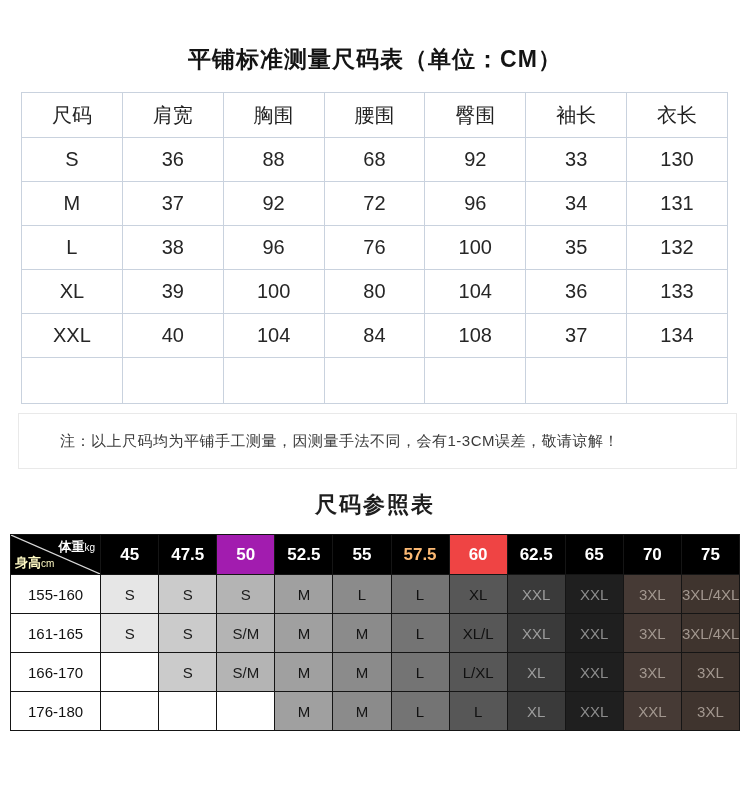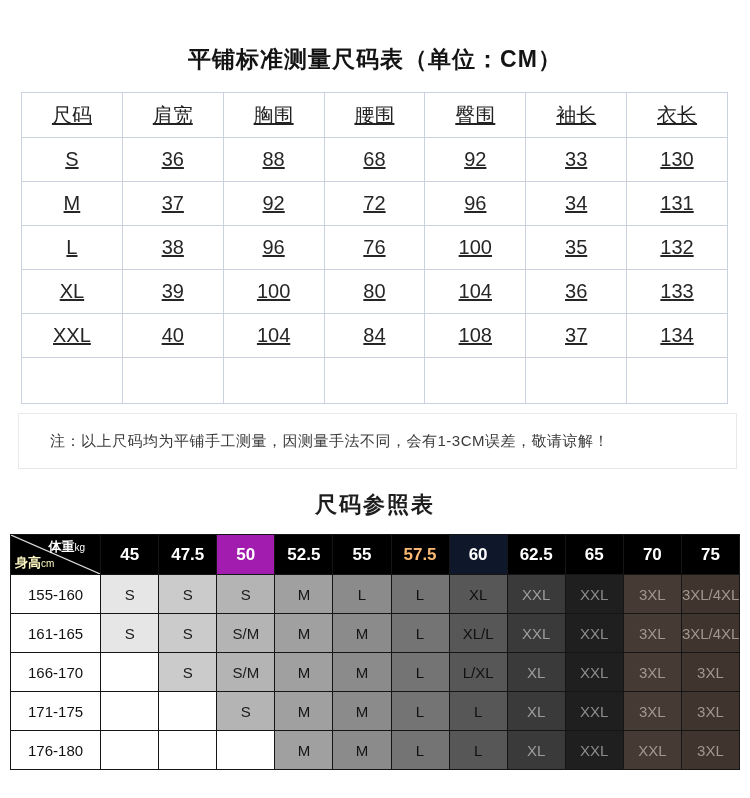--- a/index.html
+++ b/index.html
@@ -28,34 +28,33 @@
     table-layout: fixed;
   }
   table.measure td {
     border: 1px solid #c9d2de;
     text-align: center;
     vertical-align: middle;
     font-size: 20px;
     color: #262626;
     height: 44px;
     background: #ffffff;
-    text-decoration: underline;
   }
   table.measure tr.m-head td { height: 45px; font-size: 20px; color: #222222; }
   table.measure tr.m-empty td { height: 46px; }
 
   
   .note-box {
     margin: 9px 0 0 18px;
     width: 719px;
     height: 56px;
     border: 1px solid #e9e9e9;
     display: flex;
     align-items: center;
-    padding-left: 31px;
+    padding-left: 41px;
     font-size: 15px;
     color: #3a3a3a;
     letter-spacing: 0.5px;
   }
 
   
   .title2 {
     margin-top: 21px;
     text-align: center;
     font-size: 22px;
@@ -85,21 +84,21 @@
     font-weight: bold;
     font-size: 17px;
   }
   td.corner {
     position: relative;
     background: #4a4a4a;
     padding: 0;
   }
   td.corner svg { position: absolute; left: 0; top: 0; width: 100%; height: 100%; }
   .corner-top {
-    position: absolute; top: 3px; right: 15px;
+    position: absolute; top: 3px; right: 5px;
     color: #ffffff; font-size: 13px; font-weight: bold; text-align: right;
   }
   .corner-bottom {
     position: absolute; bottom: 2px; left: 4px;
     color: #fef9c3; font-size: 13px; font-weight: bold;
   }
   .corner .unit { font-size: 10px; font-weight: normal; }
   tr.r-row td { height: 39px; font-size: 15px; }
   td.r-label {
     background: #ffffff;
@@ -210,21 +209,21 @@
         </svg>
         <span class="corner-top"><span>体重</span><span class="unit">kg</span></span>
         <span class="corner-bottom"><span>身高</span><span class="unit">cm</span></span>
       </td>
     <td style="background: rgb(0, 0, 0); color: rgb(255, 255, 255);">45</td>
         <td style="background: rgb(0, 0, 0); color: rgb(255, 255, 255);">47.5</td>
         <td style="background: #a21caf; color: rgb(255, 255, 255);">50</td>
         <td style="background: rgb(0, 0, 0); color: rgb(255, 255, 255);">52.5</td>
         <td style="background: rgb(0, 0, 0); color: rgb(255, 255, 255);">55</td>
         <td style="background: rgb(0, 0, 0); color: #fdba74;">57.5</td>
-        <td style="background: #0f172a; color: rgb(255, 255, 255);">60</td>
+        <td style="background: #ef4444; color: rgb(255, 255, 255);">60</td>
         <td style="background: rgb(0, 0, 0); color: rgb(255, 255, 255);">62.5</td>
         <td style="background: rgb(0, 0, 0); color: rgb(255, 255, 255);">65</td>
         <td style="background: rgb(0, 0, 0); color: rgb(255, 255, 255);">70</td>
         <td style="background: rgb(0, 0, 0); color: rgb(255, 255, 255);">75</td>
       </tr>
   <tr class="r-row">
         <td class="r-label">155-160</td>
         <td class="r-cell" style="background: rgb(230, 230, 230); color: rgb(26, 26, 26);">S</td>
         <td class="r-cell" style="background: rgb(203, 203, 203); color: rgb(26, 26, 26);">S</td>
         <td class="r-cell" style="background: rgb(180, 180, 180); color: rgb(26, 26, 26);">S</td>
@@ -259,41 +258,27 @@
         <td class="r-cell" style="background: rgb(160, 160, 160); color: rgb(20, 20, 20);">M</td>
         <td class="r-cell" style="background: rgb(139, 139, 139); color: rgb(20, 20, 20);">M</td>
         <td class="r-cell" style="background: rgb(116, 116, 116); color: rgb(17, 17, 17);">L</td>
         <td class="r-cell" style="background: rgb(87, 87, 87); color: rgb(16, 16, 16);">L/XL</td>
         <td class="r-cell" style="background: rgb(58, 58, 58); color: rgb(157, 157, 157);">XL</td>
         <td class="r-cell" style="background: rgb(31, 31, 31); color: rgb(140, 140, 140);">XXL</td>
         <td class="r-cell" style="background: rgb(70, 58, 53); color: rgb(162, 151, 143);">3XL</td>
         <td class="r-cell" style="background: rgb(63, 52, 46); color: rgb(162, 151, 143);">3XL</td>
       </tr>
       <tr class="r-row">
-        <td class="r-label">171-175</td>
-        <td class="r-cell" style="background: rgb(255, 255, 255);"></td>
-        <td class="r-cell" style="background: rgb(255, 255, 255);"></td>
-        <td class="r-cell" style="background: rgb(180, 180, 180); color: rgb(26, 26, 26);">S</td>
+        <td class="r-label">176-180</td>
+        <td class="r-cell" style="background: rgb(255, 255, 255);"></td>
+        <td class="r-cell" style="background: rgb(255, 255, 255);"></td>
+        <td class="r-cell" style="background: rgb(255, 255, 255);"></td>
         <td class="r-cell" style="background: rgb(160, 160, 160); color: rgb(20, 20, 20);">M</td>
         <td class="r-cell" style="background: rgb(139, 139, 139); color: rgb(20, 20, 20);">M</td>
         <td class="r-cell" style="background: rgb(116, 116, 116); color: rgb(17, 17, 17);">L</td>
         <td class="r-cell" style="background: rgb(87, 87, 87); color: rgb(16, 16, 16);">L</td>
         <td class="r-cell" style="background: rgb(58, 58, 58); color: rgb(157, 157, 157);">XL</td>
         <td class="r-cell" style="background: rgb(31, 31, 31); color: rgb(140, 140, 140);">XXL</td>
-        <td class="r-cell" style="background: rgb(70, 58, 53); color: rgb(162, 151, 143);">3XL</td>
-        <td class="r-cell" style="background: rgb(63, 52, 46); color: rgb(162, 151, 143);">3XL</td>
-      </tr>
-      <tr class="r-row">
-        <td class="r-label">176-180</td>
-        <td class="r-cell" style="background: rgb(255, 255, 255);"></td>
-        <td class="r-cell" style="background: rgb(255, 255, 255);"></td>
-        <td class="r-cell" style="background: rgb(255, 255, 255);"></td>
-        <td class="r-cell" style="background: rgb(160, 160, 160); color: rgb(20, 20, 20);">M</td>
-        <td class="r-cell" style="background: rgb(139, 139, 139); color: rgb(20, 20, 20);">M</td>
-        <td class="r-cell" style="background: rgb(116, 116, 116); color: rgb(17, 17, 17);">L</td>
-        <td class="r-cell" style="background: rgb(87, 87, 87); color: rgb(16, 16, 16);">L</td>
-        <td class="r-cell" style="background: rgb(58, 58, 58); color: rgb(157, 157, 157);">XL</td>
-        <td class="r-cell" style="background: rgb(31, 31, 31); color: rgb(140, 140, 140);">XXL</td>
         <td class="r-cell" style="background: rgb(70, 58, 53); color: rgb(162, 151, 143);">XXL</td>
         <td class="r-cell" style="background: rgb(63, 52, 46); color: rgb(162, 151, 143);">3XL</td>
       </tr>
     </tbody>
 </table>
 
 </body></html>

